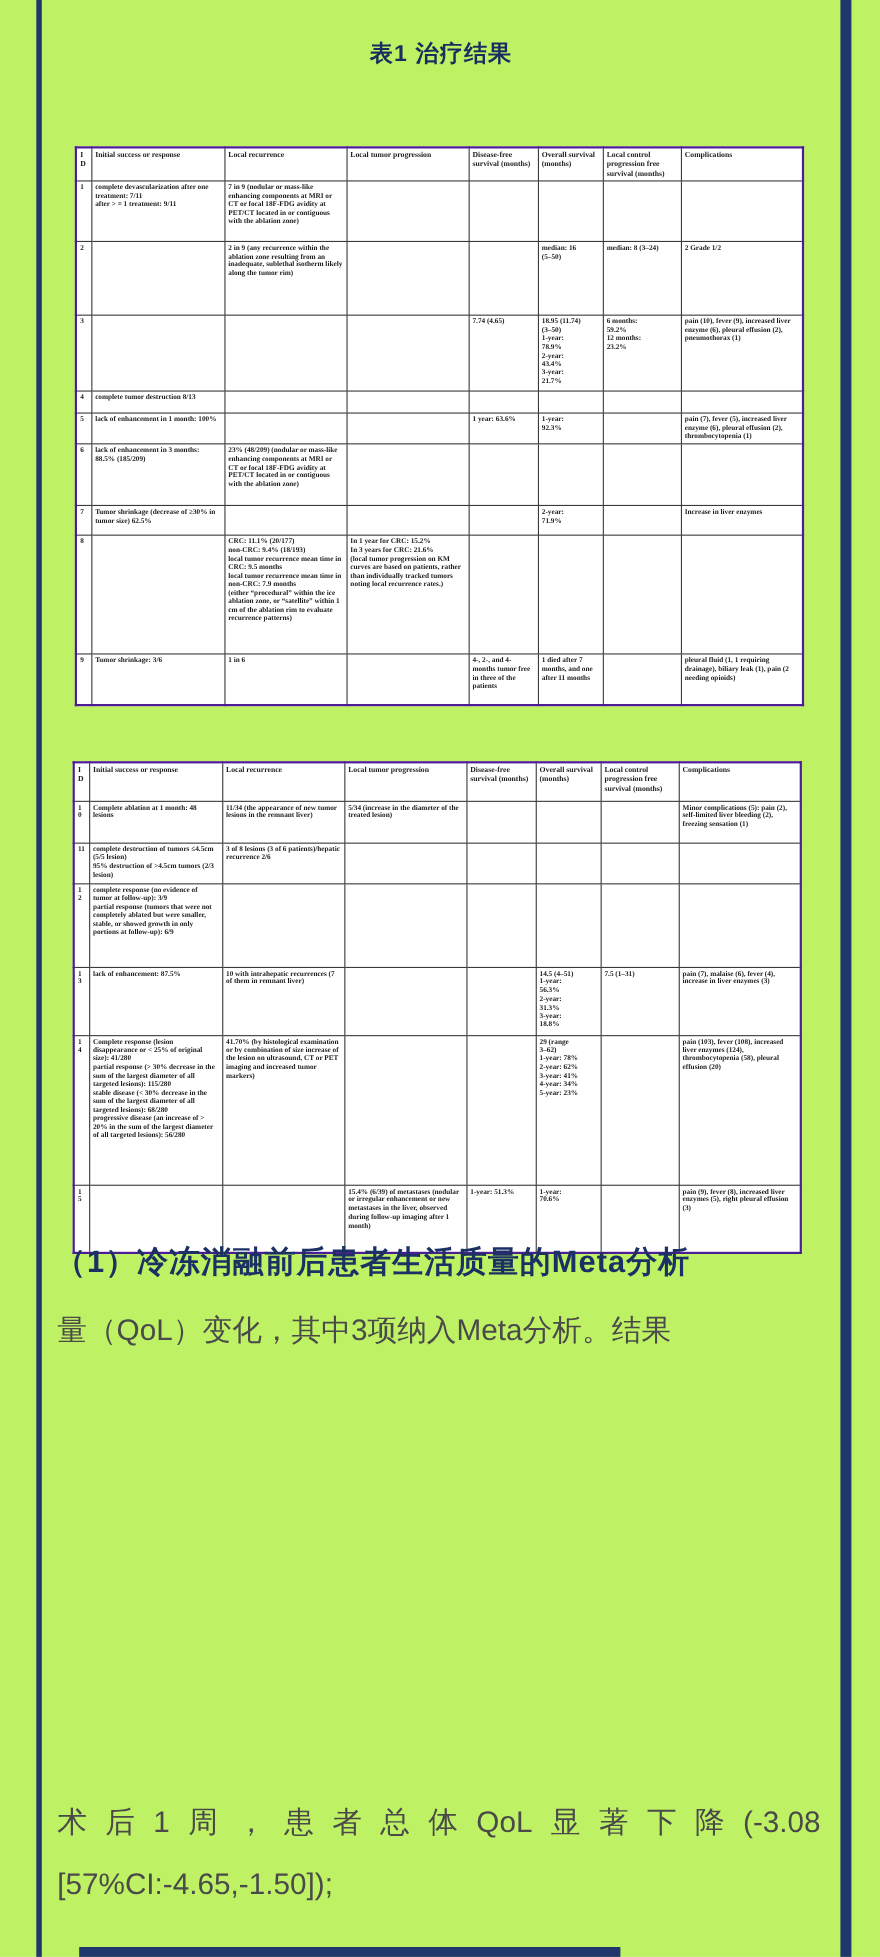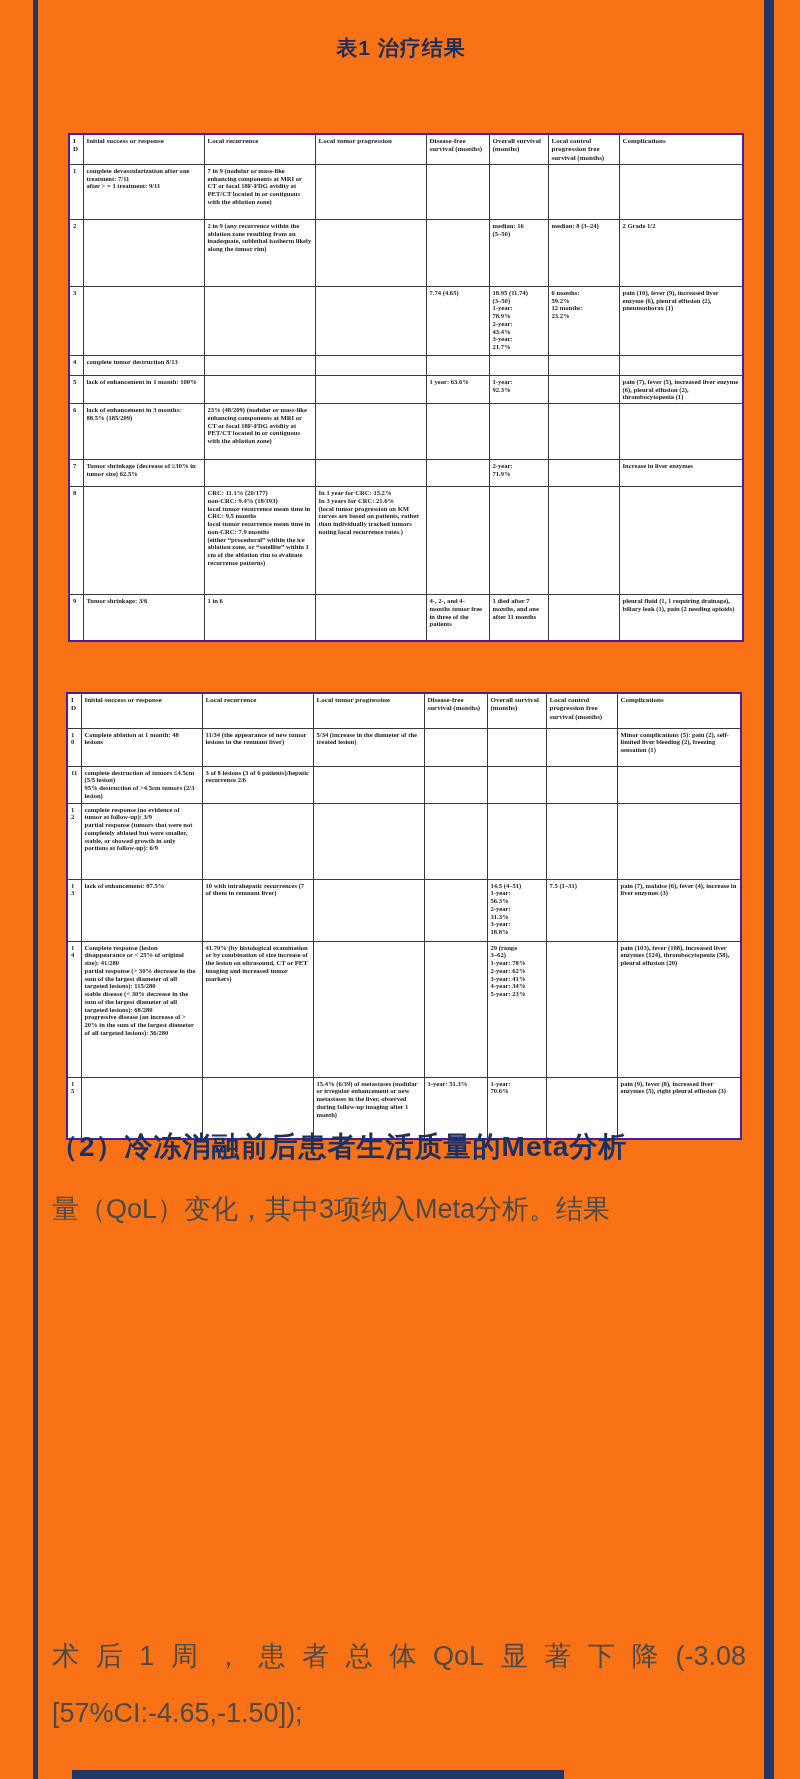--- a/index.html
+++ b/index.html
@@ -1,21 +1,21 @@
 <!DOCTYPE html>
 <html><head>
 <meta charset="utf-8">
 <style>
   * { margin: 0; padding: 0; box-sizing: border-box; }
   html, body { background: #ffffff; }
   .page {
     position: relative;
     width: 800px;
     height: 1779px;
-    background: #f97316;
+    background: #bef264;
     overflow: hidden;
     font-family: "Liberation Sans", sans-serif;
     padding-left: 48px;
   }
   .side-bar { position: absolute; top: 0; height: 100%; background: #20376b; }
   .side-bar.left  { left: 33px;  width: 5px; }
   .side-bar.right { left: 764px; width: 10px; }
   .bottom-bar {
     position: absolute; left: 72px; bottom: 0; width: 492px; height: 9px;
     background: #20376b;
@@ -52,21 +52,21 @@
     word-wrap: break-word;
   }
   .results-table th { font-size: 7px; }
   .col0 { width: 14px; }
   .col1 { width: 121px; margin-top: 15px; }
   .col2 { width: 111px; }
   .col3 { width: 111px; }
   .col4 { width: 63px; }
   .col5 { width: 59px; }
   .col6 { width: 71px; }
-  .col7 { width: 124px; }
+  .col7 { width: 111px; }
   .t1 thead tr { height: 28px; }
   .t1 tbody tr:nth-child(1) { height: 55px; }
   .t1 tbody tr:nth-child(2) { height: 67px; }
   .t1 tbody tr:nth-child(3) { height: 69px; }
   .t1 tbody tr:nth-child(4) { height: 20px; }
   .t1 tbody tr:nth-child(5) { height: 28px; }
   .t1 tbody tr:nth-child(6) { height: 56px; }
   .t1 tbody tr:nth-child(7) { height: 27px; }
   .t1 tbody tr:nth-child(8) { height: 108px; }
   .t1 tbody tr:nth-child(9) { height: 46px; }
@@ -314,21 +314,21 @@
           <td class="col3">15.4% (6/39) of metastases (nodular or irregular enhancement or new metastases in the liver, observed during follow-up imaging after 1 month)</td>
           <td class="col4">1-year: 51.3%</td>
           <td class="col5">1-year:
 70.6%</td>
           <td class="col6"></td>
           <td class="col7">pain (9), fever (8), increased liver enzymes (5), right pleural effusion (3)</td>
         </tr>
       </tbody>
     </table>
 
-  <div class="section-heading">（2）冷冻消融前后患者生活质量的Meta分析</div>
+  <div class="section-heading">（1）冷冻消融前后患者生活质量的Meta分析</div>
 
   <div class="para p1">
     <div class="line">量（QoL）变化，其中3项纳入Meta分析。结果</div>
   </div>
 
   <div class="para p2">
     <div class="line spread">术后1周，患者总体QoL显著下降(-3.08</div>
     <div class="line">[57%CI:-4.65,-1.50]);</div>
   </div>
 

